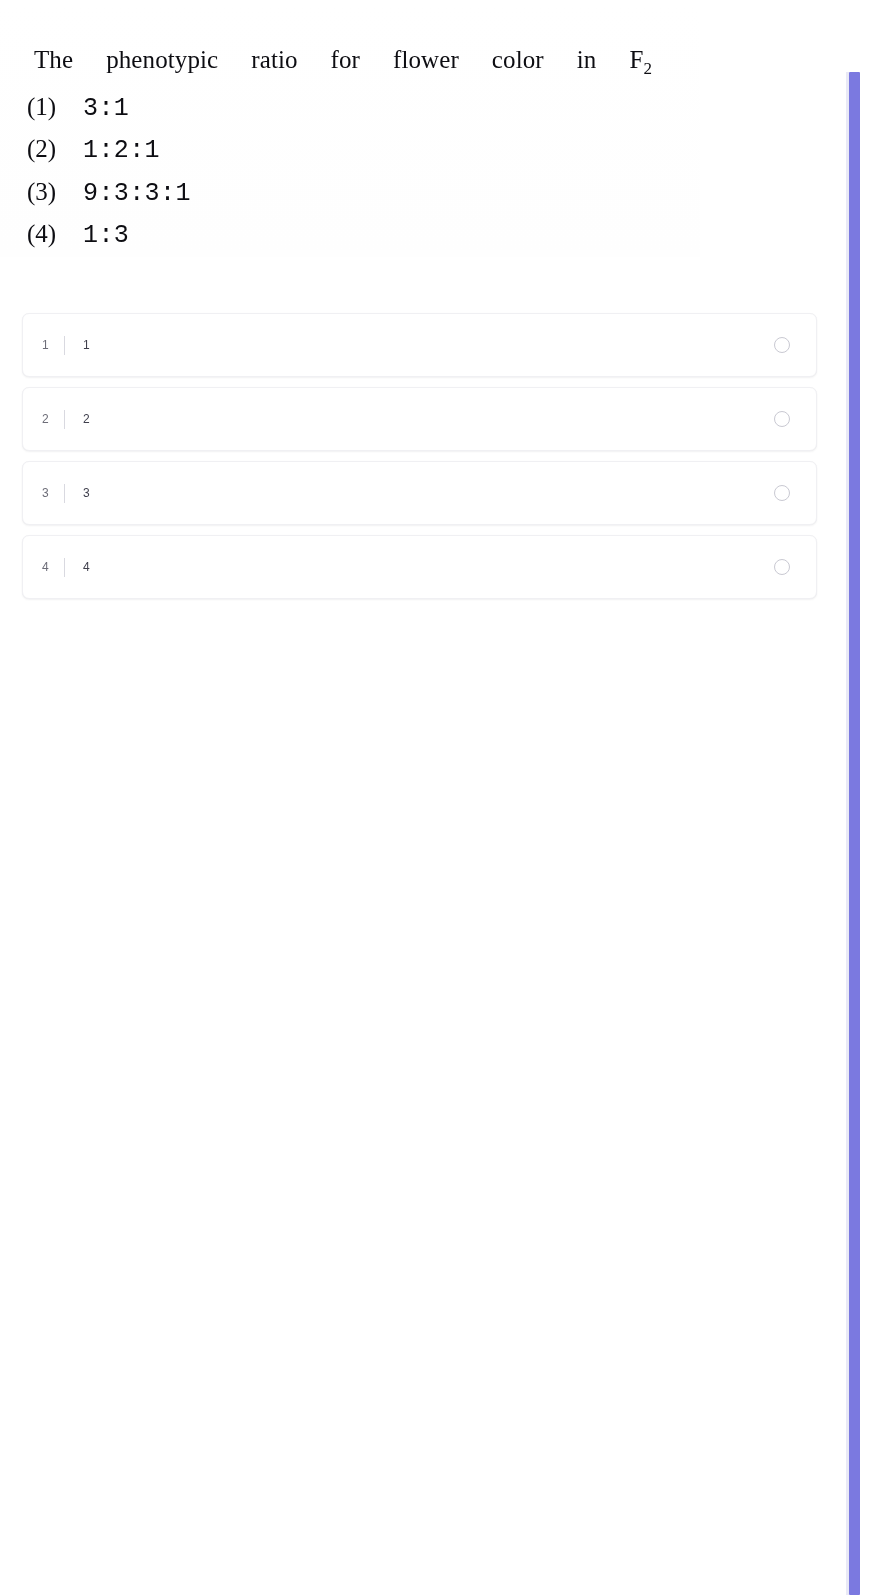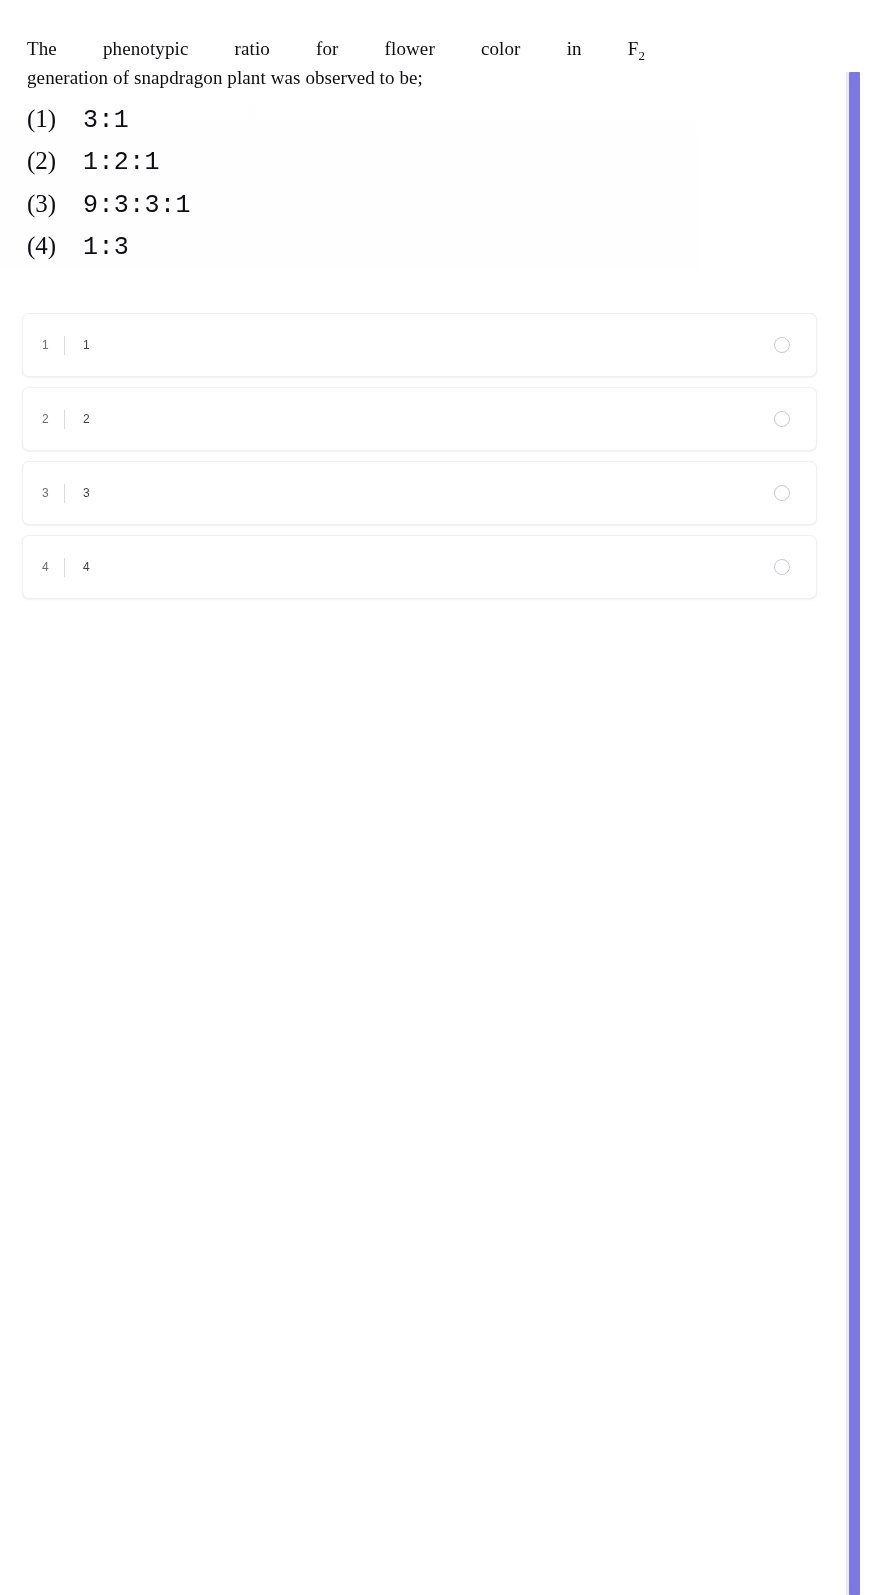--- a/index.html
+++ b/index.html
@@ -42,25 +42,25 @@
     top: 0;
     width: 700px;
     padding: 34px 0 0 27px;
     box-sizing: border-box;
     color: #0d0d12;
     font-family: "Liberation Serif", serif;
     
     background: linear-gradient(to bottom, #ffffff 0%, #fefefe 100%);
   }
   .q-stem {
-    font-size: 19px;
+    font-size: 25px;
     line-height: 1.55;
     text-align: justify;
     width: 618px;
-    margin: 0;
+    margin: 7px;
     letter-spacing: 0.1px;
     -webkit-font-smoothing: none;
   }
   .q-stem .line1 {
     display: block;
     text-align: justify;
     text-align-last: justify;
     width: 618px;
   }
   .q-stem .line2 {
@@ -148,21 +148,20 @@
     flex: 0 0 14px;
   }
 </style>
 </head>
 <body>
 
 <div id="question-block">
 
   <p class="q-stem">
     <span class="line1"><span>The phenotypic ratio for flower color in F</span><sub>2</sub></span>
-    <span class="line2">generation of snapdragon plant was observed to be;</span>
   </p>
 
   <ol class="q-options">
     <li>
       <span class="opt-marker">(1)</span>
       <span class="opt-text">3:1</span>
     </li>
     <li>
       <span class="opt-marker">(2)</span>
       <span class="opt-text">1:2:1</span>

